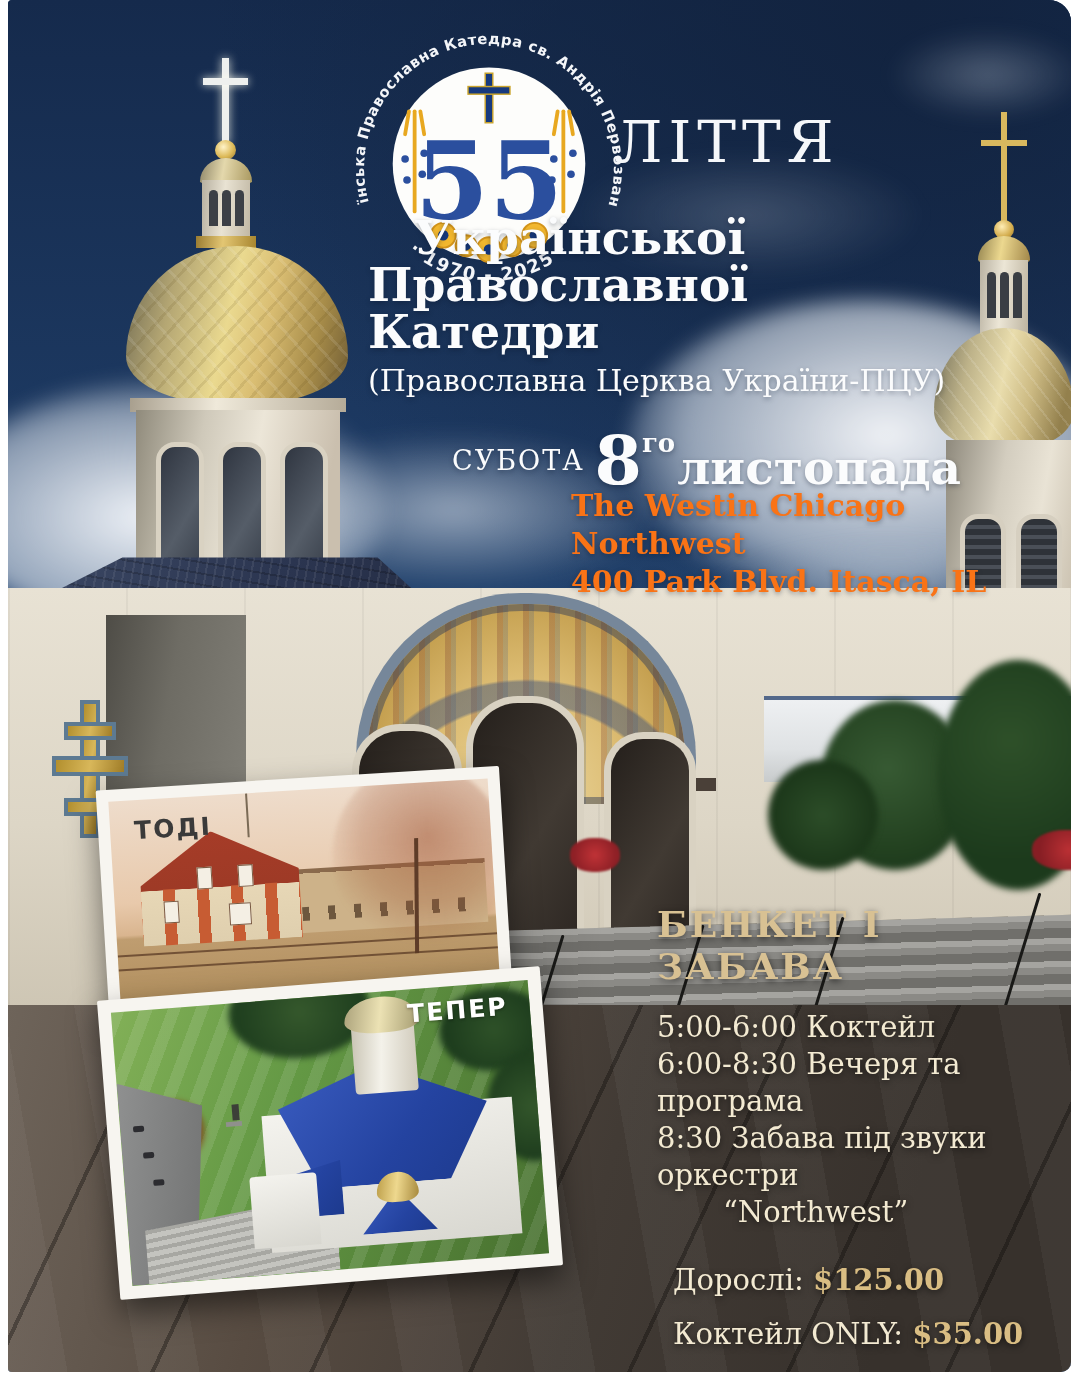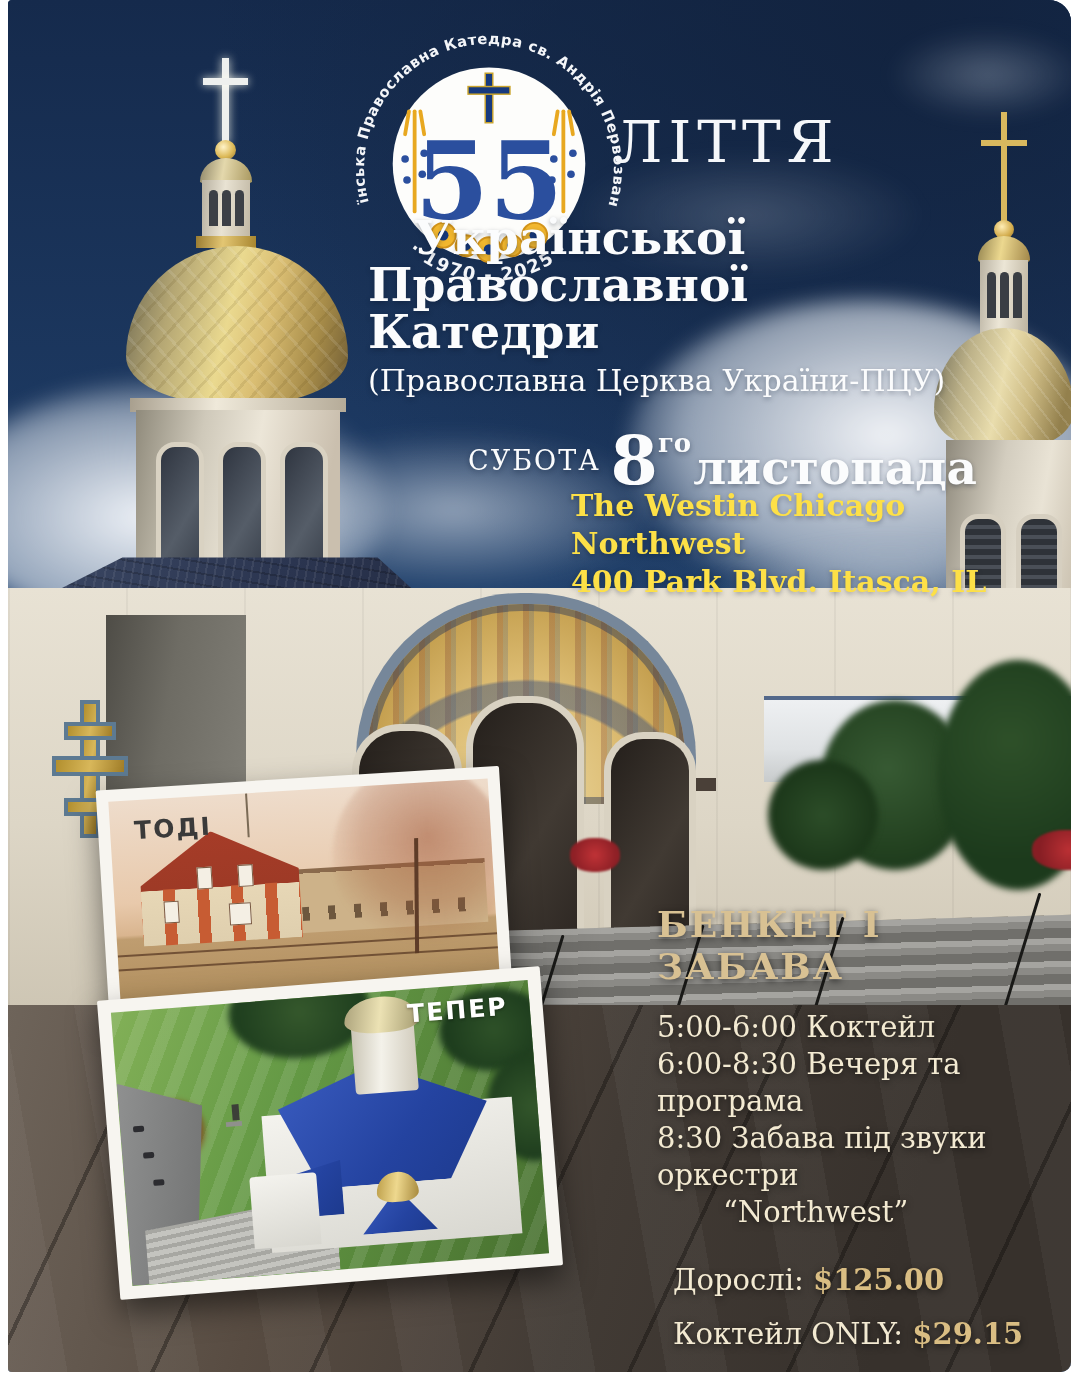--- a/index.html
+++ b/index.html
@@ -118,25 +118,25 @@
   .logo .n55{font-family:"DejaVu Serif",serif;font-size:112px;font-weight:bold;fill:#2b4f9e;}
 
   
   .littia{position:absolute;left:606px;top:108px;font-size:58px;color:#f5f7fa;letter-spacing:6px;font-weight:500;}
   .title-block{position:absolute;left:360px;top:214px;width:580px;text-align:left;color:#fbfcfd;
                text-shadow:0 2px 5px rgba(10,20,40,.35);}
   .title-block .l1{font-size:47px;font-weight:bold;line-height:47px;transform:translateX(46px);}
   .title-block .l2,.title-block .l3{font-size:47px;font-weight:bold;line-height:47px;margin-top:0;}
   .title-block .l4{font-size:30px;line-height:38px;margin-top:7px;}
   .date-row{position:absolute;left:444px;top:420px;color:#fbfcfd;white-space:nowrap;text-shadow:0 2px 5px rgba(10,20,40,.35);}
-  .date-row .wd{font-size:27px;letter-spacing:2px;vertical-align:14px;margin-left:16px;}
+  .date-row .wd{font-size:27px;letter-spacing:2px;vertical-align:14px;}
   .date-row .dn{font-size:68px;font-weight:bold;margin-left:10px;}
   .date-row .ord{font-size:26px;font-weight:bold;vertical-align:32px;}
   .date-row .mo{font-size:47px;font-weight:bold;margin-left:2px;margin-top:20px;}
-  .venue{position:absolute;left:563px;top:487px;color:#fde047;font-size:30px;font-weight:bold;line-height:38px;
+  .venue{position:absolute;left:563px;top:487px;color:#f97316;font-size:30px;font-weight:bold;line-height:38px;
          text-shadow:0 2px 5px rgba(10,20,40,.35);}
 
   
   .photo{position:absolute;background:#f7f5f0;box-shadow:0 14px 30px rgba(0,0,0,.5);border-radius:2px;}
   .photo-then{left:94px;top:778px;padding:12px;transform:rotate(-3.5deg);z-index:30;}
   .photo-now{left:100px;top:983px;padding:13px;transform:rotate(-4.5deg);z-index:31;}
   .p-inner{position:relative;overflow:hidden;}
   .p1{width:380px;height:198px;background:linear-gradient(180deg,#eedccb 0%,#e8c9ab 52%,#d9b58f 68%,#bf9d70 70%,#b2905f 100%);}
   .p1 .wing{position:absolute;left:46%;top:40%;width:52%;height:32%;background:linear-gradient(180deg,#8a6a4c 0 7%,#cdb289 7% 100%);}
   .p1 .wing i{position:absolute;bottom:18%;left:6%;width:88%;height:22%;
@@ -377,19 +377,19 @@
   <div class="banquet">
     <h2>БЕНКЕТ І ЗАБАВА</h2>
     <div class="sched">
       <p>5:00-6:00 Коктейл</p>
       <p>6:00-8:30 Вечеря та програма</p>
       <p>8:30 Забава під звуки оркестри</p>
       <p class="indent">“Northwest”</p>
     </div>
     <div class="prices">
       <p><span>Дорослі:</span> <span class="val">$125.00</span></p>
-      <p><span>Коктейл ONLY:</span> <span class="val">$29.15</span></p>
+      <p><span>Коктейл ONLY:</span> <span class="val">$35.00</span></p>
     </div>
 
   </div>
 
  </div>
 </div>
 
 </body></html>

